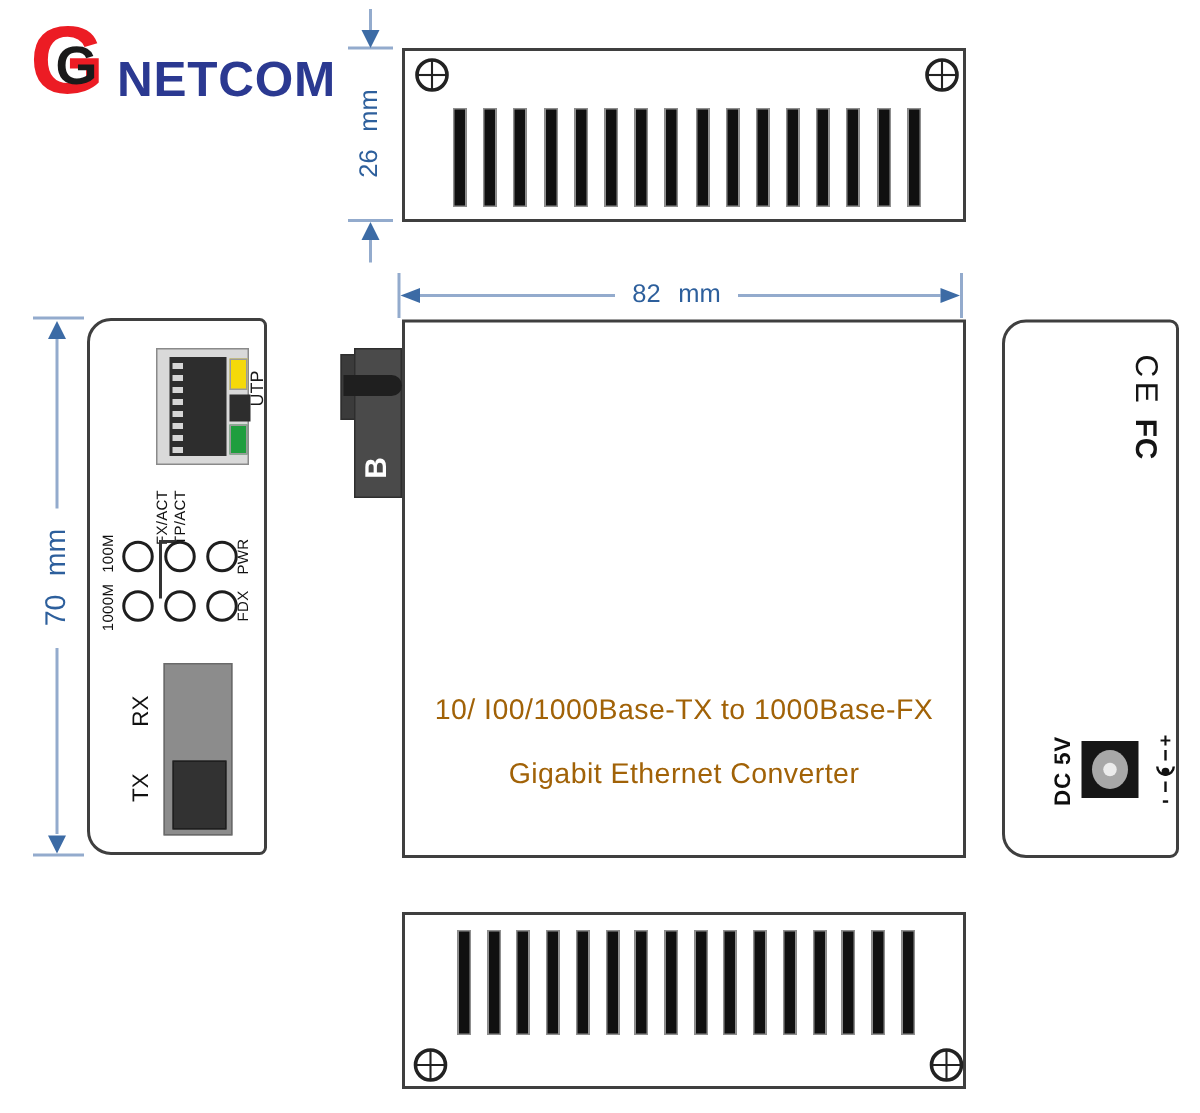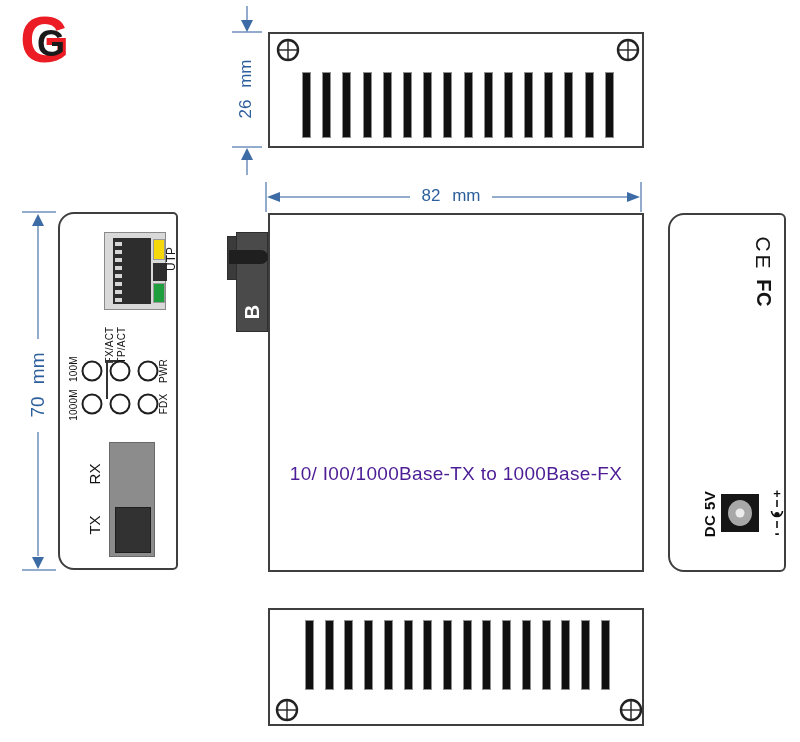--- a/index.html
+++ b/index.html
@@ -34,21 +34,21 @@
   
   .led { position:absolute; width:21px; height:21px; border:2px solid #1e1e1e; border-radius:50%; background:#fff; box-sizing:border-box; transform:translate(-50%,-50%); }
   .led-label { font-size:10px; color:#111; letter-spacing:0.2px; }
   .rj45-frame { position:absolute; background:#d9d9d9; border:1px solid #8a8a8a; box-sizing:border-box; }
   .rj45-port { position:absolute; background:#2d2d2d; }
   .rj45-pin { position:absolute; background:#d5d5d5; width:7px; height:4px; left:2px; }
   .fiber-body { position:absolute; background:#8c8c8c; border:1px solid #6a6a6a; box-sizing:border-box; }
   .fiber-inset { position:absolute; background:#323232; border:1px solid #1f1f1f; }
   .port-label { font-size:15px; color:#111; }
   
-  .main-title { position:absolute; width:100%; text-align:center; font-size:19px; letter-spacing:0.3px; color:#4c1d95; }
+  .main-title { position:absolute; width:100%; text-align:center; font-size:19px; letter-spacing:0.3px; color:#a16207; }
   
   .sc-body { position:absolute; background:#4a4a4a; border:1px solid #2e2e2e; box-sizing:border-box; }
   .sc-latch { position:absolute; background:#3b3b3b; border:1px solid #2e2e2e; box-sizing:border-box; }
   .sc-notch { position:absolute; background:#1f1f1f; border-radius:0 7px 7px 0; }
   .sc-label { color:#ffffff; font-size:20px; font-weight:700; }
   
   .cert { font-size:21px; font-weight:500; letter-spacing:3px; color:#141414; }
   .cert-fcc { font-size:20px; font-weight:700; letter-spacing:0.5px; color:#141414; }
   .dc-label { font-size:15px; font-weight:700; color:#0e0e0e; letter-spacing:0.5px; }
   .dc-jack { position:absolute; background:#161616; }
@@ -56,20 +56,21 @@
   .dc-pinhole { position:absolute; left:50%; top:50%; width:9px; height:9px; border-radius:50%; background:#ececec; transform:translate(-50%,-50%); }
 </style>
 </head>
 <body>
 
 <div id="stage">
 
   <div class="abs" style="left:20px; top:8px; width:180px; height:70px;">
     <span class="abs logo-outer-g" style="left:0; top:0;">G</span>
     <span class="abs logo-inner-g" style="left:17px; top:18px;">G</span>
+    <span class="abs logo-name" style="left:58px; top:26px;">NETCOM</span>
   </div>
 
   <div class="view" style="left:268px; top:32px; width:376px; height:116px;">
     <svg class="screw" style="left:6px; top:4px;" viewBox="0 0 24 24">
       <circle cx="12" cy="12" r="10" fill="none" stroke="#222" stroke-width="2.4"></circle>
       <line x1="2" y1="12" x2="22" y2="12" stroke="#222" stroke-width="1.4"></line>
       <line x1="12" y1="2" x2="12" y2="22" stroke="#222" stroke-width="1.4"></line>
     </svg>
     <svg class="screw" style="left:346px; top:4px;" viewBox="0 0 24 24">
       <circle cx="12" cy="12" r="10" fill="none" stroke="#222" stroke-width="2.4"></circle>
@@ -164,20 +165,21 @@
 
     <div class="fiber-body" style="left:49px; top:228px; width:46px; height:115px;">
       <div class="fiber-inset" style="left:5px; top:64px; width:34px; height:44px;"></div>
     </div>
     <span class="vtext port-label" style="left:34px; top:260px;">RX</span>
     <span class="vtext port-label" style="left:34px; top:311px;">TX</span>
   </div>
 
   <div class="view" style="left:268px; top:213px; width:376px; height:359px;">
     <div class="main-title" style="top:248px;">10/ I00/1000Base-TX to 1000Base-FX</div>
+    <div class="main-title" style="top:291px;">Gigabit Ethernet Converter</div>
   </div>
 
   <div>
     <div class="sc-latch" style="left:227px; top:236px; width:10px; height:44px;"></div>
     <div class="sc-body" style="left:236px; top:232px; width:32px; height:100px;"></div>
     <div class="sc-notch" style="left:229px; top:250px; width:39px; height:14px;"></div>
     <span class="vtext sc-label" style="left:252px; top:312px;">B</span>
   </div>
 
   <div class="view" style="left:668px; top:213px; width:118px; height:359px; border-radius:16px 6px 6px 16px;">

